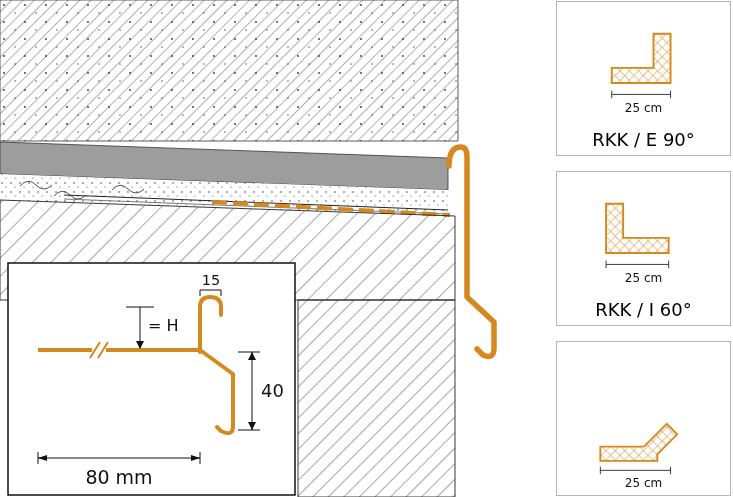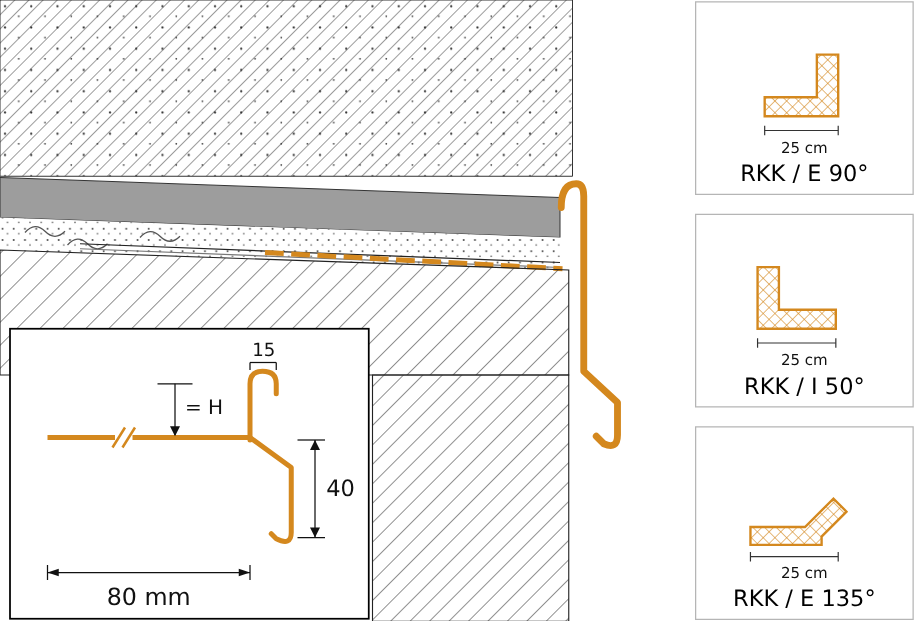--- a/index.html
+++ b/index.html
@@ -9,21 +9,21 @@
   .main-svg{position:absolute;left:0;top:0;}
   svg text{font-family:"DejaVu Sans", sans-serif;fill:#111;}
   .sidebar{position:absolute;left:555px;top:0;width:178px;height:497px;
            display:flex;flex-direction:column;gap:15px;box-sizing:border-box;
            padding:1px 2px 1px 1px;}
   .panel{flex:1 1 0;border:1px solid #b5b5b5;background:#fff;
          display:flex;flex-direction:column;align-items:center;
          justify-content:flex-end;box-sizing:border-box;padding:4px 2px 5px;}
   .picon{width:122px;height:74px;flex:0 0 auto;}
   .pdim{font-size:12px;line-height:13px;color:#111;}
-  .plabel{font-size:18px;line-height:21px;color:#000;margin-top:4px;white-space:nowrap;}
+  .plabel{font-size:18px;line-height:21px;color:#000;margin-top:14px;white-space:nowrap;}
 </style>
 </head>
 <body>
 
 <div class="stage">
 
   <svg width="0" height="0" style="position:absolute" aria-hidden="true">
     <defs>
       <pattern id="h8" patternUnits="userSpaceOnUse" width="8" height="8" patternTransform="rotate(45)">
         <line x1="0" y1="0" x2="0" y2="8" stroke="#3a3a3a" stroke-width="0.8"></line>
@@ -133,31 +133,30 @@
     <div class="panel">
       <svg class="picon" viewBox="0 0 120 78">
         <path d="M20,6 L38,6 L38,42 L86,42 L86,58 L20,58 Z" fill="url(#waffle)" stroke-width="2" stroke="#D4881E"></path>
         <g stroke="#333" stroke-width="1">
           <line x1="20" y1="70" x2="86" y2="70"></line>
           <line x1="20" y1="66" x2="20" y2="74"></line>
           <line x1="86" y1="66" x2="86" y2="74"></line>
         </g>
       </svg>
       <div class="pdim">25 cm</div>
-      <div class="plabel">RKK / I 50°</div>
+      <div class="plabel">RKK / I 60°</div>
     </div>
 
     <div class="panel">
       <svg class="picon" viewBox="0 0 120 78">
         <path d="M14,46 L60,46 L84,22 L95,33 L74,54 L74,61 L14,61 Z" fill="url(#waffle)" stroke-width="2" stroke="#D4881E"></path>
         <g stroke="#333" stroke-width="1">
           <line x1="14" y1="71" x2="88" y2="71"></line>
           <line x1="14" y1="67" x2="14" y2="75"></line>
           <line x1="88" y1="67" x2="88" y2="75"></line>
         </g>
       </svg>
       <div class="pdim">25 cm</div>
-      <div class="plabel">RKK / E 135°</div>
     </div>
 
 
   </div>
 </div>
 
 </body></html>

